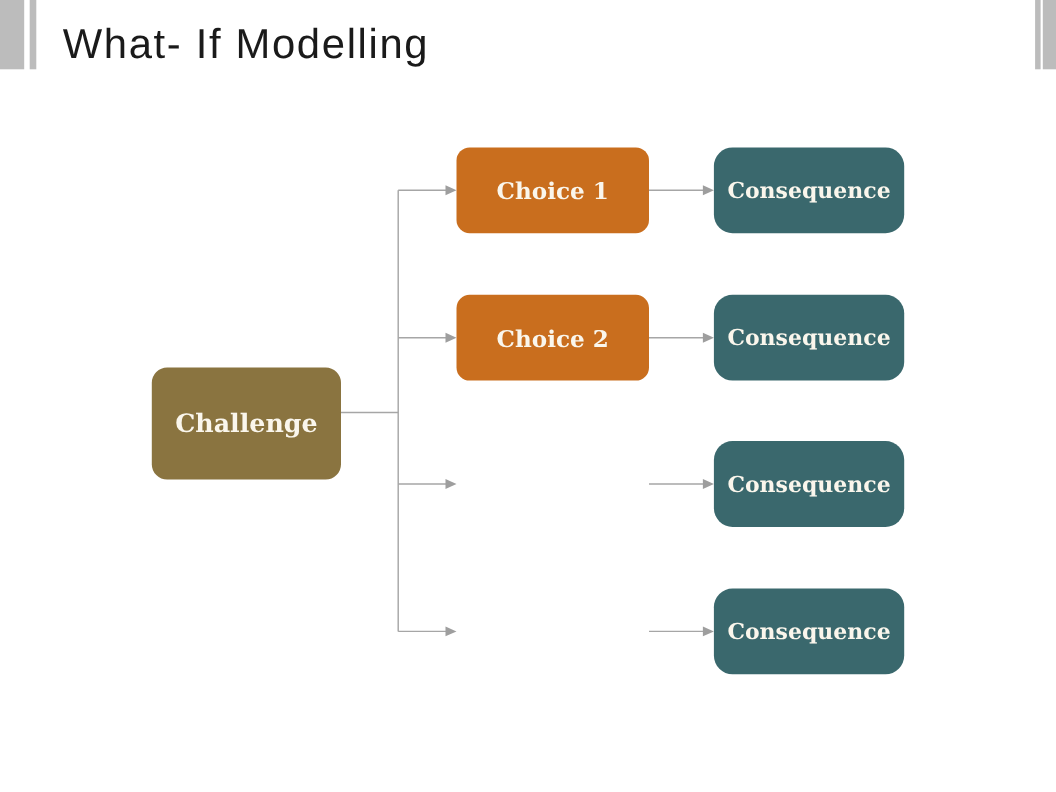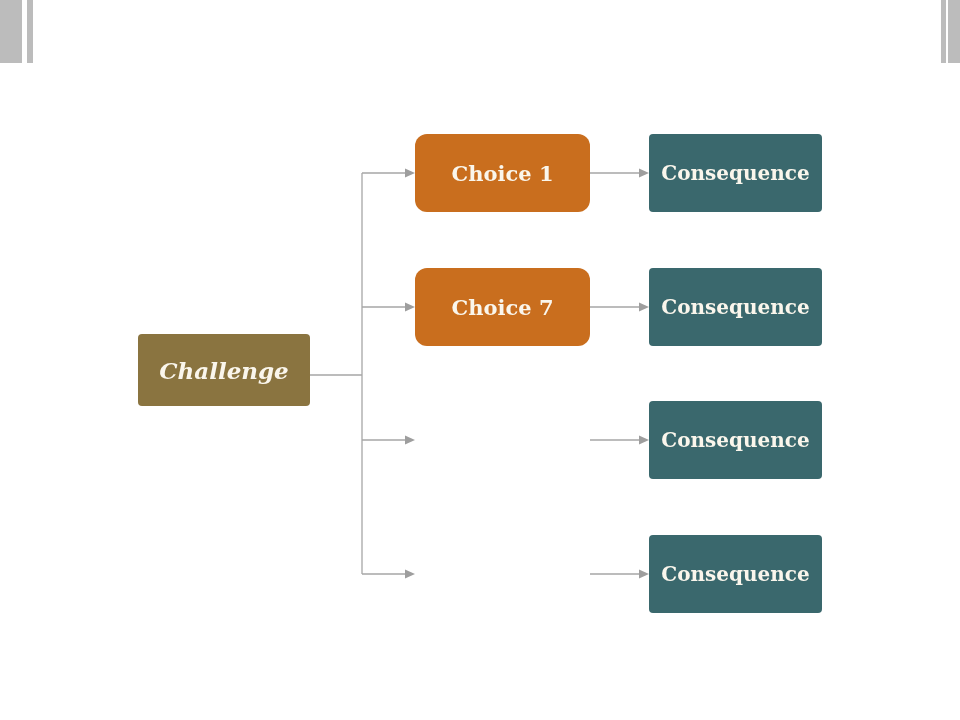--- a/index.html
+++ b/index.html
@@ -35,46 +35,47 @@
   .node{
     position:absolute;
     display:flex;align-items:center;justify-content:center;
     font-family:"DejaVu Serif","Liberation Serif",serif;
     font-weight:600;
     color:var(--node-text,#faf6ec);
     box-sizing:border-box;
     text-align:center;
   }
   .challenge{
-    left:138px;top:334px;width:172px;height:72px;
+    left:138px;top:334px;width:172px;height:102px;
     background:var(--olive,#8a7440);
-    border-radius:4px;font-size:23px;font-style:italic;
+    border-radius:14px;font-size:23px;
   }
   .choice{
     left:415px;width:175px;height:78px;
     background:var(--orange,#c96e1e);
     border-radius:12px;font-size:21px;
   }
   .consequence{
     left:649px;width:173px;height:78px;
     background:var(--teal,#3a686d);
-    border-radius:4px;font-size:20px;
+    border-radius:17px;font-size:20px;
   }
   .row1{top:134px}.row2{top:268px}.row3{top:401px}.row4{top:535px}
 </style>
 </head>
 <body>
 
 <div class="slide">
 
   <div class="bar bar-left-wide"></div>
   <div class="bar bar-left-narrow"></div>
   <div class="bar bar-right-narrow"></div>
   <div class="bar bar-right-wide"></div>
 
+  <h1 class="title">What- If Modelling</h1>
 
   <svg class="connectors" viewBox="0 0 960 720" xmlns="http://www.w3.org/2000/svg">
     <g stroke="#a6a6a6" stroke-width="1.3" fill="none">
 
       <line x1="310" y1="375" x2="362" y2="375"></line>
 
       <line x1="362" y1="173" x2="362" y2="574"></line>
 
       <line x1="362" y1="173" x2="406" y2="173"></line>
       <line x1="362" y1="307" x2="406" y2="307"></line>
@@ -103,21 +104,21 @@
   </div>
 
   <div class="node choice row1">
     <span>Choice 1</span>
   </div>
   <div class="node consequence row1">
     <span>Consequence</span>
   </div>
 
   <div class="node choice row2">
-    <span>Choice 7</span>
+    <span>Choice 2</span>
   </div>
   <div class="node consequence row2">
     <span>Consequence</span>
   </div>
 
   <div class="node consequence row3">
     <span>Consequence</span>
   </div>
 
   <div class="node consequence row4">

